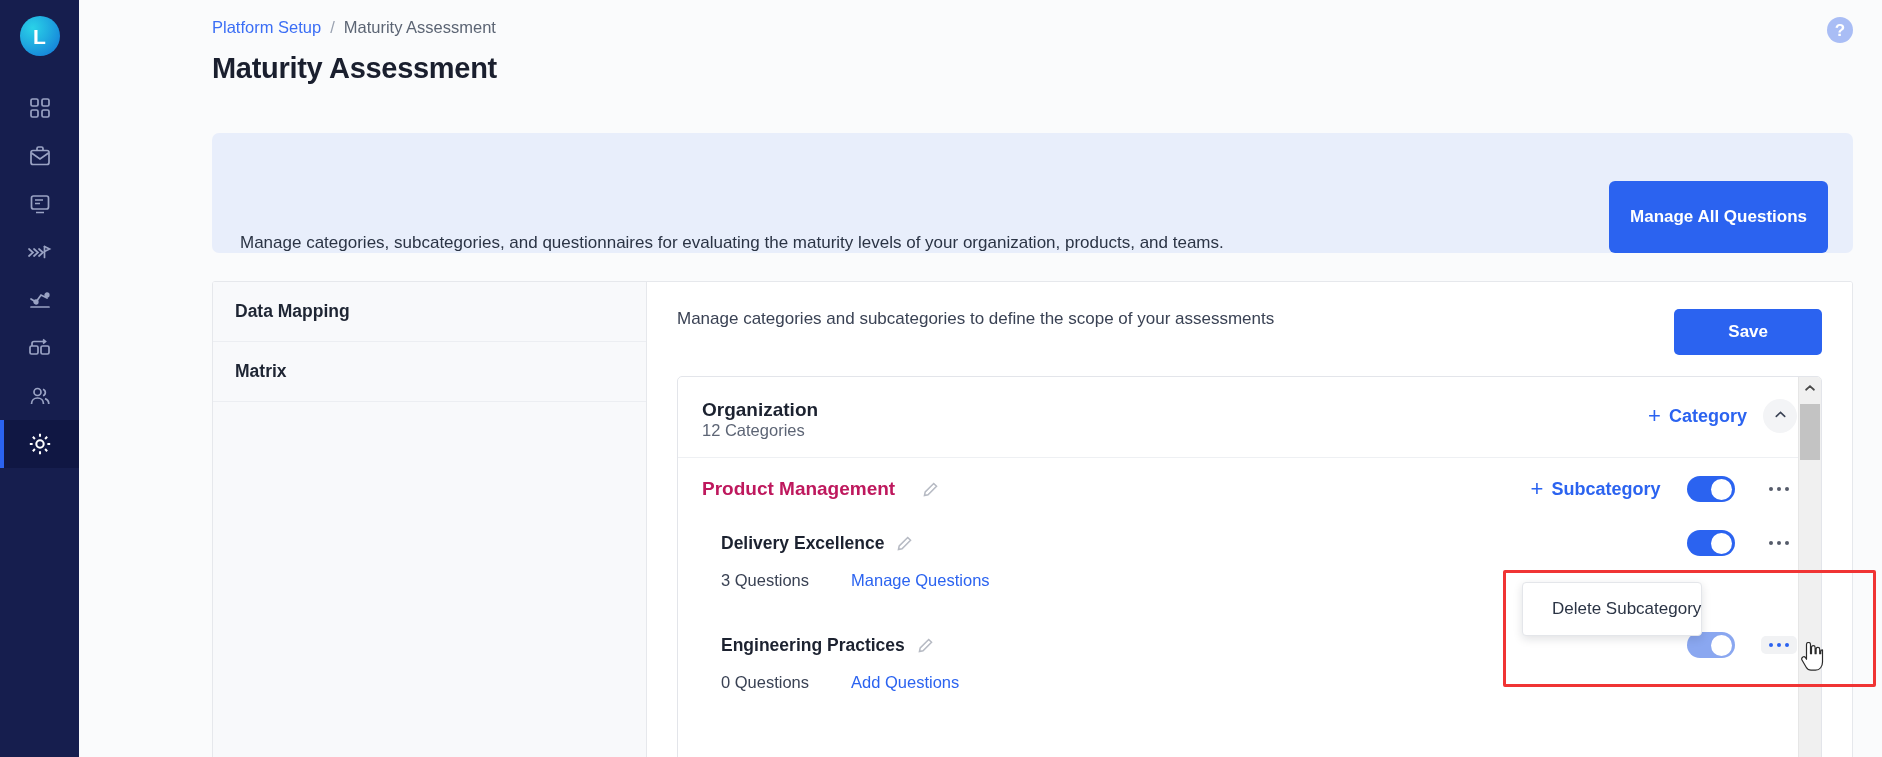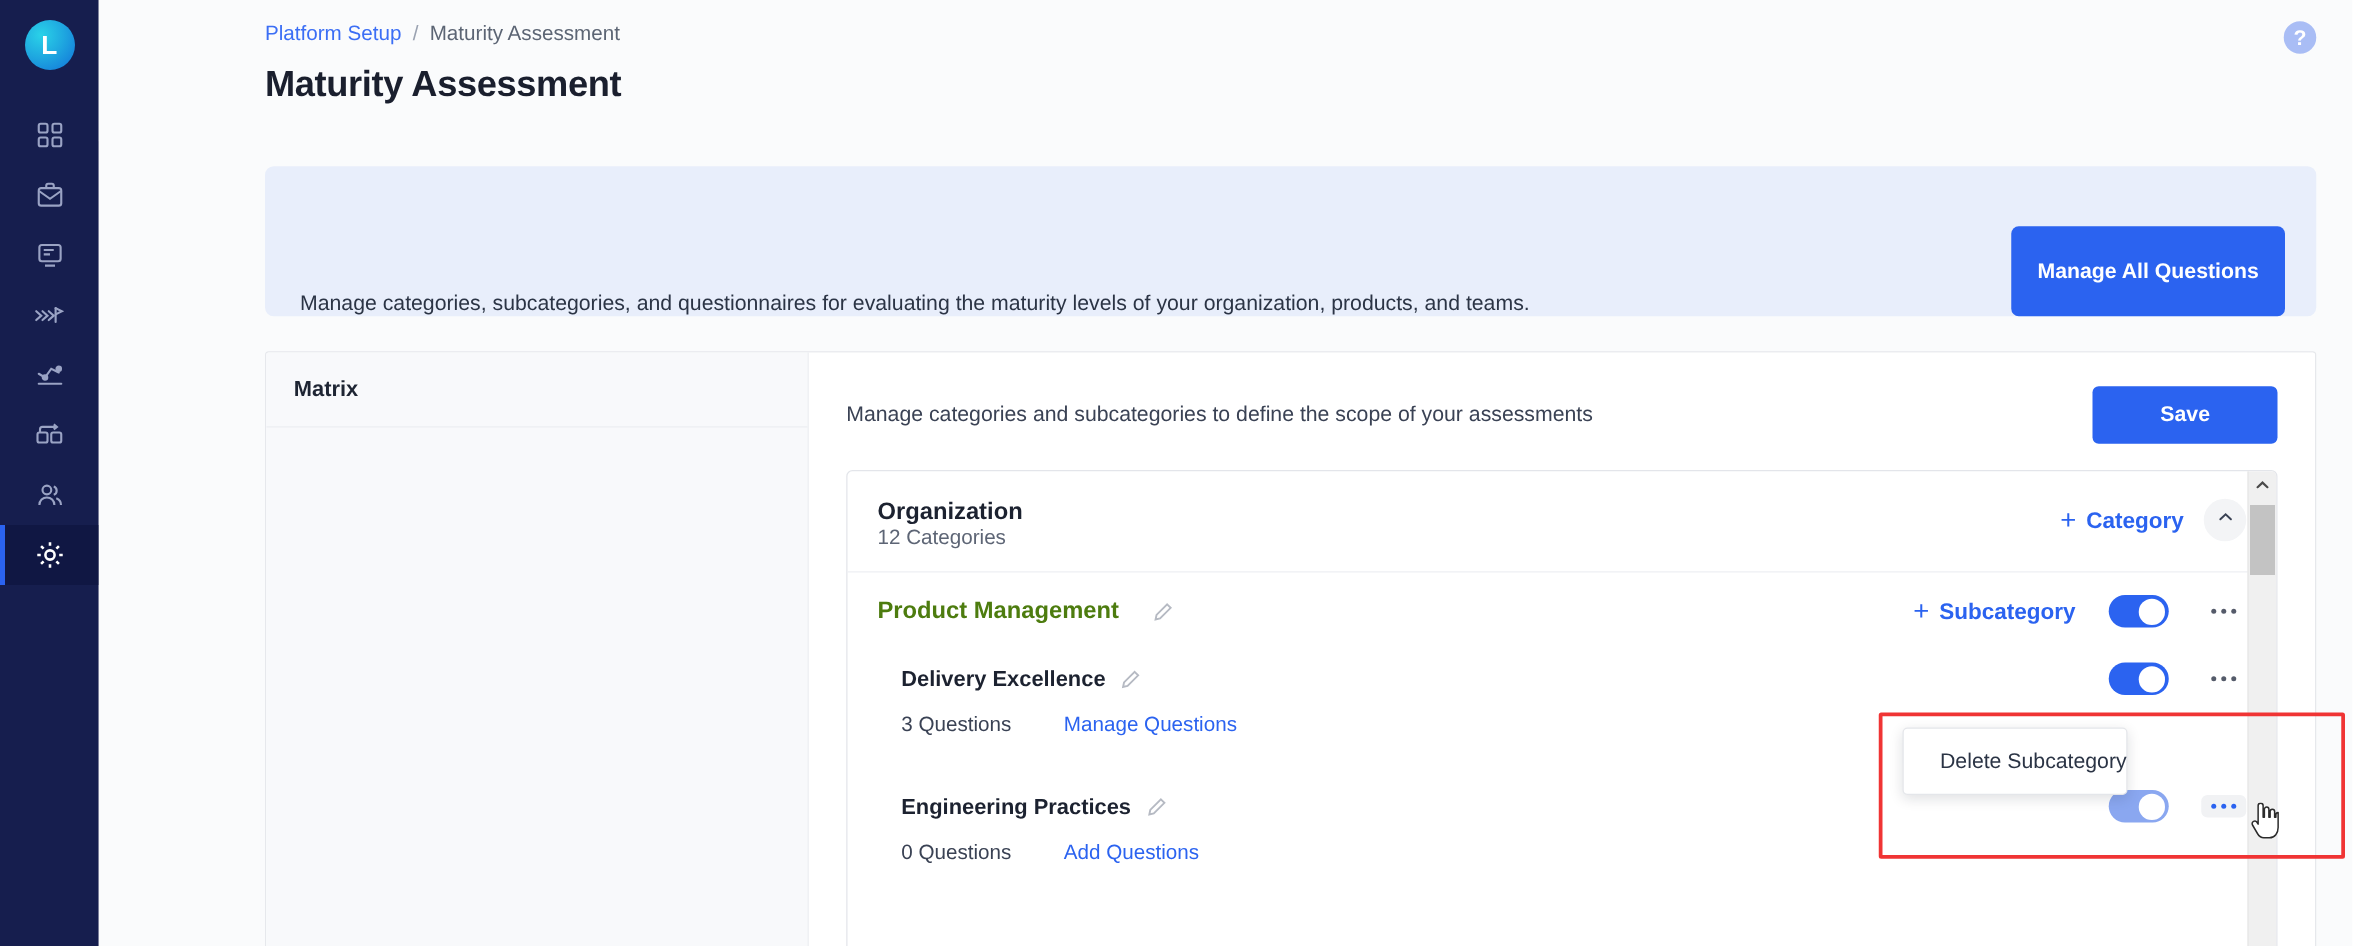--- a/index.html
+++ b/index.html
@@ -114,21 +114,21 @@
   }
   .tab.active { background: #ffffff; border-bottom-color: #e6e8ec; }
   .tab.active::before {
     content: ""; position: absolute; left: 0; top: 0; bottom: 0;
     width: 4px; background: #2b63f0;
   }
   .tabs-rest { background: #f8f9fb; height: 100%; }
 
   .content { flex: 1; background: #ffffff; position: relative; padding: 0; }
   .content-head {
-    display: flex; align-items: center; justify-content: space-between;
+    display: flex; justify-content: space-between;
     padding: 27px 30px 0 30px;
   }
   .content-desc { font-size: 17px; color: #3a4254; }
   .btn-save {
     background: #2b63f0; color: #fff; font-weight: 700; font-size: 17px;
     padding: 13px 54px; border-radius: 5px; border: none; cursor: pointer;
     font-family: "Liberation Sans", sans-serif;
   }
 
   .card-wrap { padding: 21px 30px 0 30px; position: relative; }
@@ -153,21 +153,21 @@
   .round-btn {
     width: 34px; height: 34px; border-radius: 50%; background: #f3f4f6;
     display: flex; align-items: center; justify-content: center; cursor: pointer;
   }
 
   .cat-row {
     display: flex; align-items: center; justify-content: space-between;
     padding: 18px 24px 18px 24px;
   }
   .cat-name {
-    font-size: 19px; font-weight: 700; color: #4d7c0f;
+    font-size: 19px; font-weight: 700; color: #be185d;
     display: flex; align-items: center; gap: 27px;
   }
   .cat-actions { display: flex; align-items: center; gap: 26px; }
 
   .sub-row { padding: 10px 24px 6px 43px; text-align: center; }
   .sub-line {
     display: flex; align-items: center; justify-content: space-between;
   }
   .sub-name {
     font-size: 17.5px; font-weight: 700; color: #1c2230;
@@ -341,20 +341,23 @@
     <div class="banner">
       <div class="banner-text">Manage categories, subcategories, and questionnaires for evaluating the maturity levels of your organization, products, and teams.</div>
       <div class="banner-actions">
         <button class="btn btn-primary">Manage All Questions</button>
       </div>
     </div>
 
     <div class="panel">
 
       <div class="tabs">
+        <div class="tab">
+          <span>Data Mapping</span>
+        </div>
         <div class="tab">
           <span>Matrix</span>
         </div>
         <div class="tabs-rest"></div>
       </div>
 
       <div class="content">
         <div class="content-head">
           <div class="content-desc">Manage categories and subcategories to define the scope of your assessments</div>
           <button class="btn-save">Save</button>

